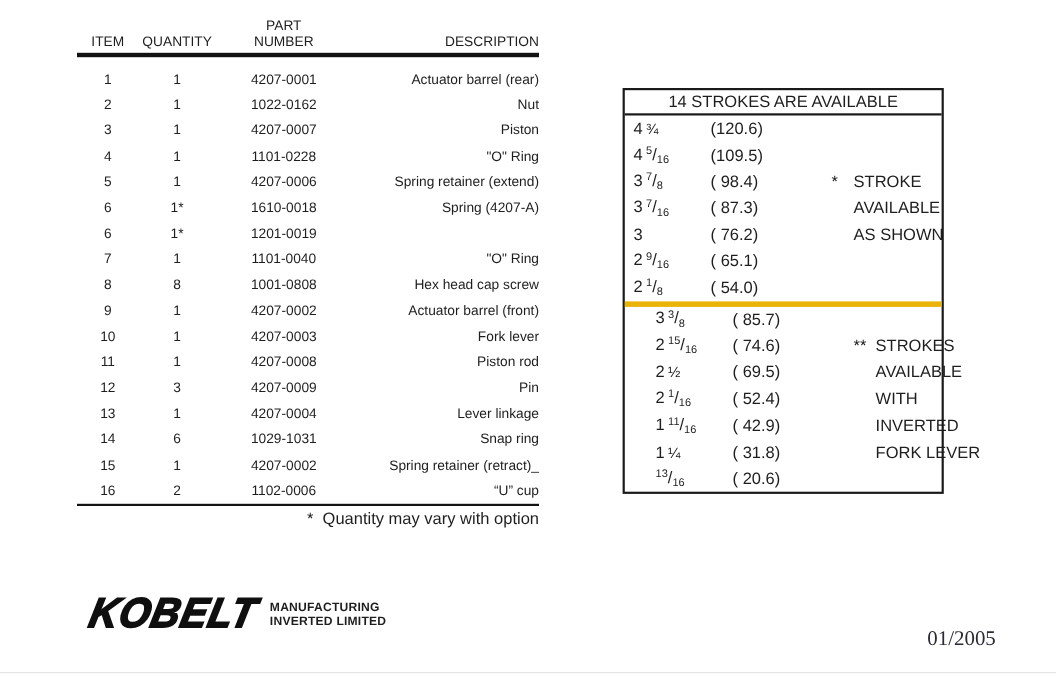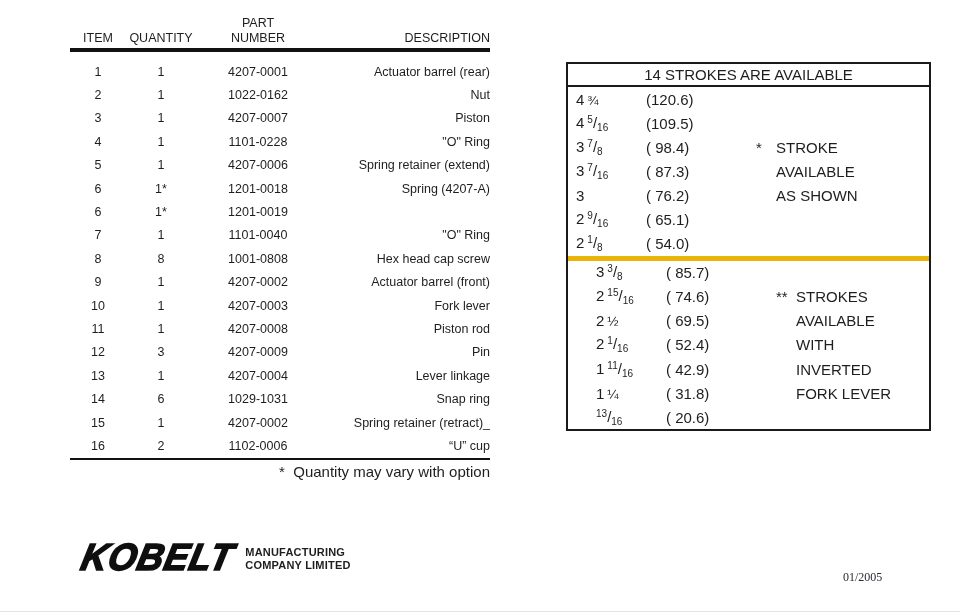--- a/index.html
+++ b/index.html
@@ -19,21 +19,21 @@
   .phead-row .desc { text-align:right; padding-left:7px; }
   .phead { border-bottom:4px solid #121212; padding-bottom:2px; }
   .pbody { margin-top:8px; border-bottom:2px solid #121212; }
   .prow { display:grid; grid-template-columns:56px 70px 124px 1fr; height:23.4px; align-items:center; font-size:12.5px; }
   .pcell { text-align:center; white-space:nowrap; }
   .pcell.desc { text-align:right; }
   .pfoot { text-align:right; font-size:15px; padding-top:3px; white-space:pre; }
 
   
   .strokes {
-    position:absolute; left:566px; top:62px; width:365px;
+    position:absolute; left:566px; top:80px; width:292px;
     border:2px solid #1a1a1a; box-sizing:border-box;
     font-size:15px;
   }
   .stitle { height:21px; line-height:21px; text-align:center; border-bottom:2px solid #1a1a1a; white-space:nowrap; }
   .ssection { border-bottom:5px solid #eab308; }
   .ssection:last-child { border-bottom:none;padding-left:20px; }
   .srow { display:grid; grid-template-columns:70px 110px 20px 1fr; height:24.1px; align-items:center; padding-left:8px; }
   .scell { white-space:nowrap; }
   .scell.mm { white-space:pre; }
   .whole { margin-right:3px; }
@@ -49,21 +49,21 @@
     font-weight:bold; font-style:italic;
     letter-spacing:1px;
     color:#0f0f0f;
     -webkit-text-stroke:1.6px #0f0f0f;
     transform:skewX(-12deg) scaleY(1.05);
     transform-origin:left bottom;
   }
   .company { margin-left:16px; margin-top:6px; font-size:11px; font-weight:bold; line-height:12.5px; letter-spacing:0.2px; white-space:nowrap; }
 
   
-  .date { position:absolute; left:843px; top:570px; font-family:"Liberation Serif", serif; font-size:12px; color:#2a2a33; }
+  .date { position:absolute; left:843px; top:570px; font-family:"Liberation Serif", serif; font-size:19px; color:#2a2a33; }
   .bottom-hairline { position:absolute; left:0; right:0; top:611px; height:1px; background:#e3e3e3; }
 </style>
 </head>
 <body>
 
 <div class="page">
 
   <div class="parts">
     <div class="phead">
       <div class="phead-row">
@@ -103,21 +103,21 @@
         </div>
         <div class="prow">
           <div class="pcell item">5</div>
           <div class="pcell qty">1</div>
           <div class="pcell part">4207-0006</div>
           <div class="pcell desc">Spring retainer (extend)</div>
         </div>
         <div class="prow">
           <div class="pcell item">6</div>
           <div class="pcell qty">1*</div>
-          <div class="pcell part">1201-0018</div>
+          <div class="pcell part">1610-0018</div>
           <div class="pcell desc">Spring (4207-A)</div>
         </div>
         <div class="prow">
           <div class="pcell item">6</div>
           <div class="pcell qty">1*</div>
           <div class="pcell part">1201-0019</div>
         </div>
         <div class="prow">
           <div class="pcell item">7</div>
           <div class="pcell qty">1</div>
@@ -271,20 +271,20 @@
           <div class="scell marker"></div>
           <div class="scell note"></div>
         </div>
       </div>
   </div>
 
   <div class="logo">
     <span class="brand">KOBELT</span>
     <span class="company">
       <span>MANUFACTURING</span><br>
-      <span>COMPANY LIMITED</span>
+      <span>INVERTED LIMITED</span>
     </span>
   </div>
 
   <div class="date">01/2005</div>
 
   <div class="bottom-hairline"></div>
 </div>
 
 </body></html>

